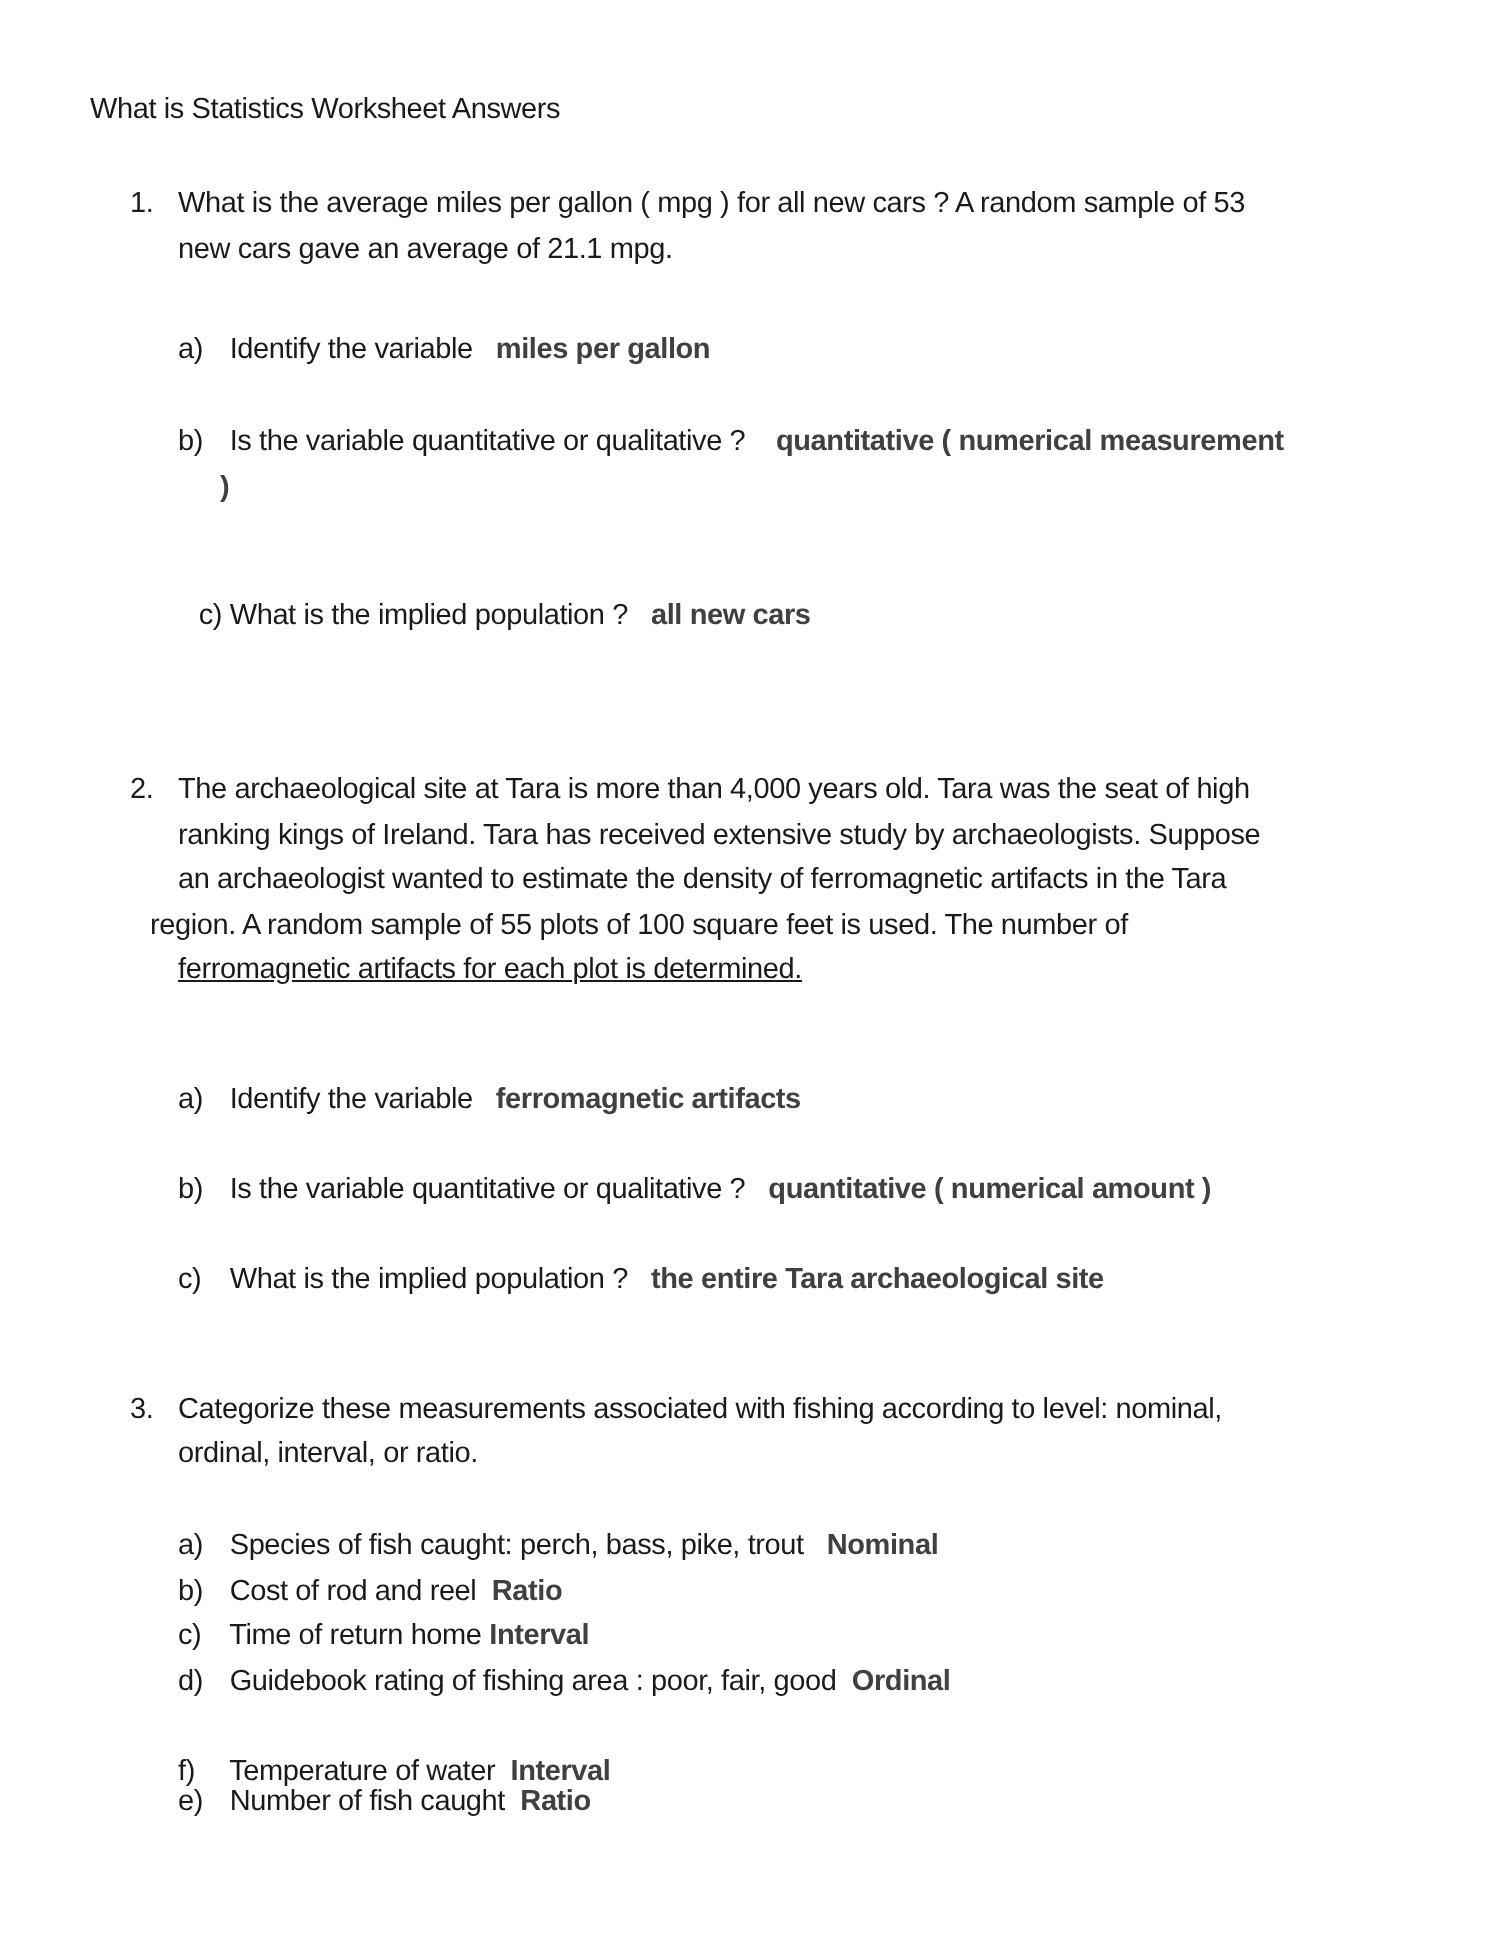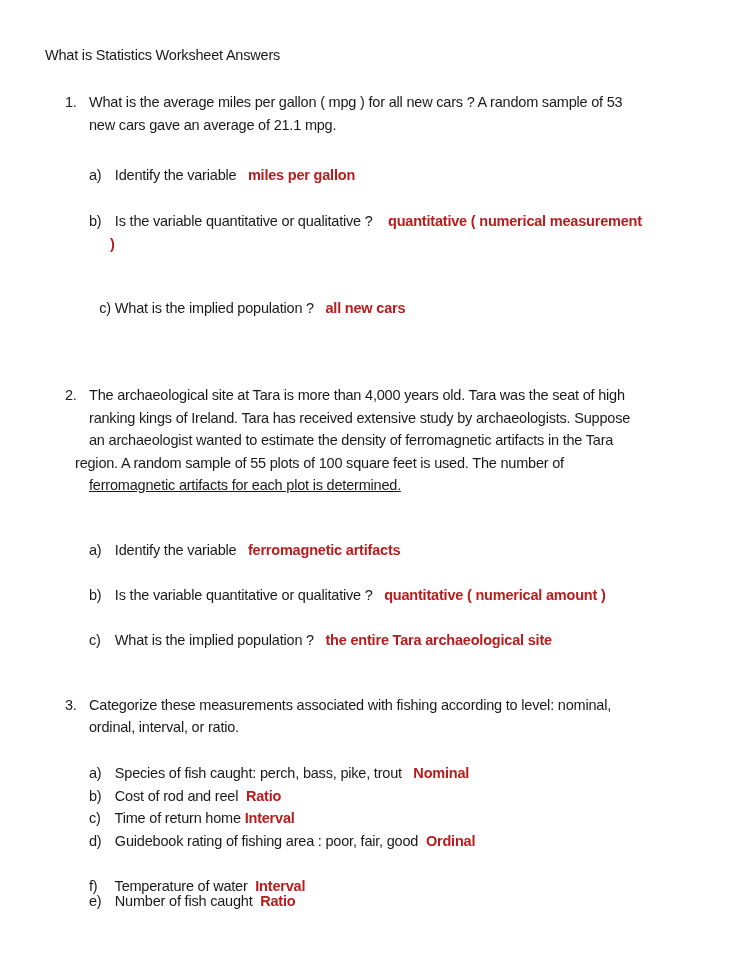--- a/index.html
+++ b/index.html
@@ -2,21 +2,21 @@
 <html><head>
 <meta charset="utf-8">
 <style>
   html, body { margin: 0; padding: 0; background: #ffffff; }
   body {
     width: 749px; height: 970px; position: relative; overflow: hidden;
     font-family: "Liberation Sans", sans-serif; color: #1a1a1a;
     font-size: 14.5px; letter-spacing: -0.2px;
   }
   .line { position: absolute; white-space: nowrap; line-height: 18px; }
-  .ans { color: #b91c1c; font-weight: bold; }
+  .ans { color: #404040; font-weight: bold; }
   .num { display: inline-block; width: 24px; }
   .lbl { display: inline-block; width: 22px; }
 </style>
 </head>
 <body>
 
 <div>
 
   <div class="line" style="left:45px; top:46px;">What is Statistics Worksheet Answers</div>
 

